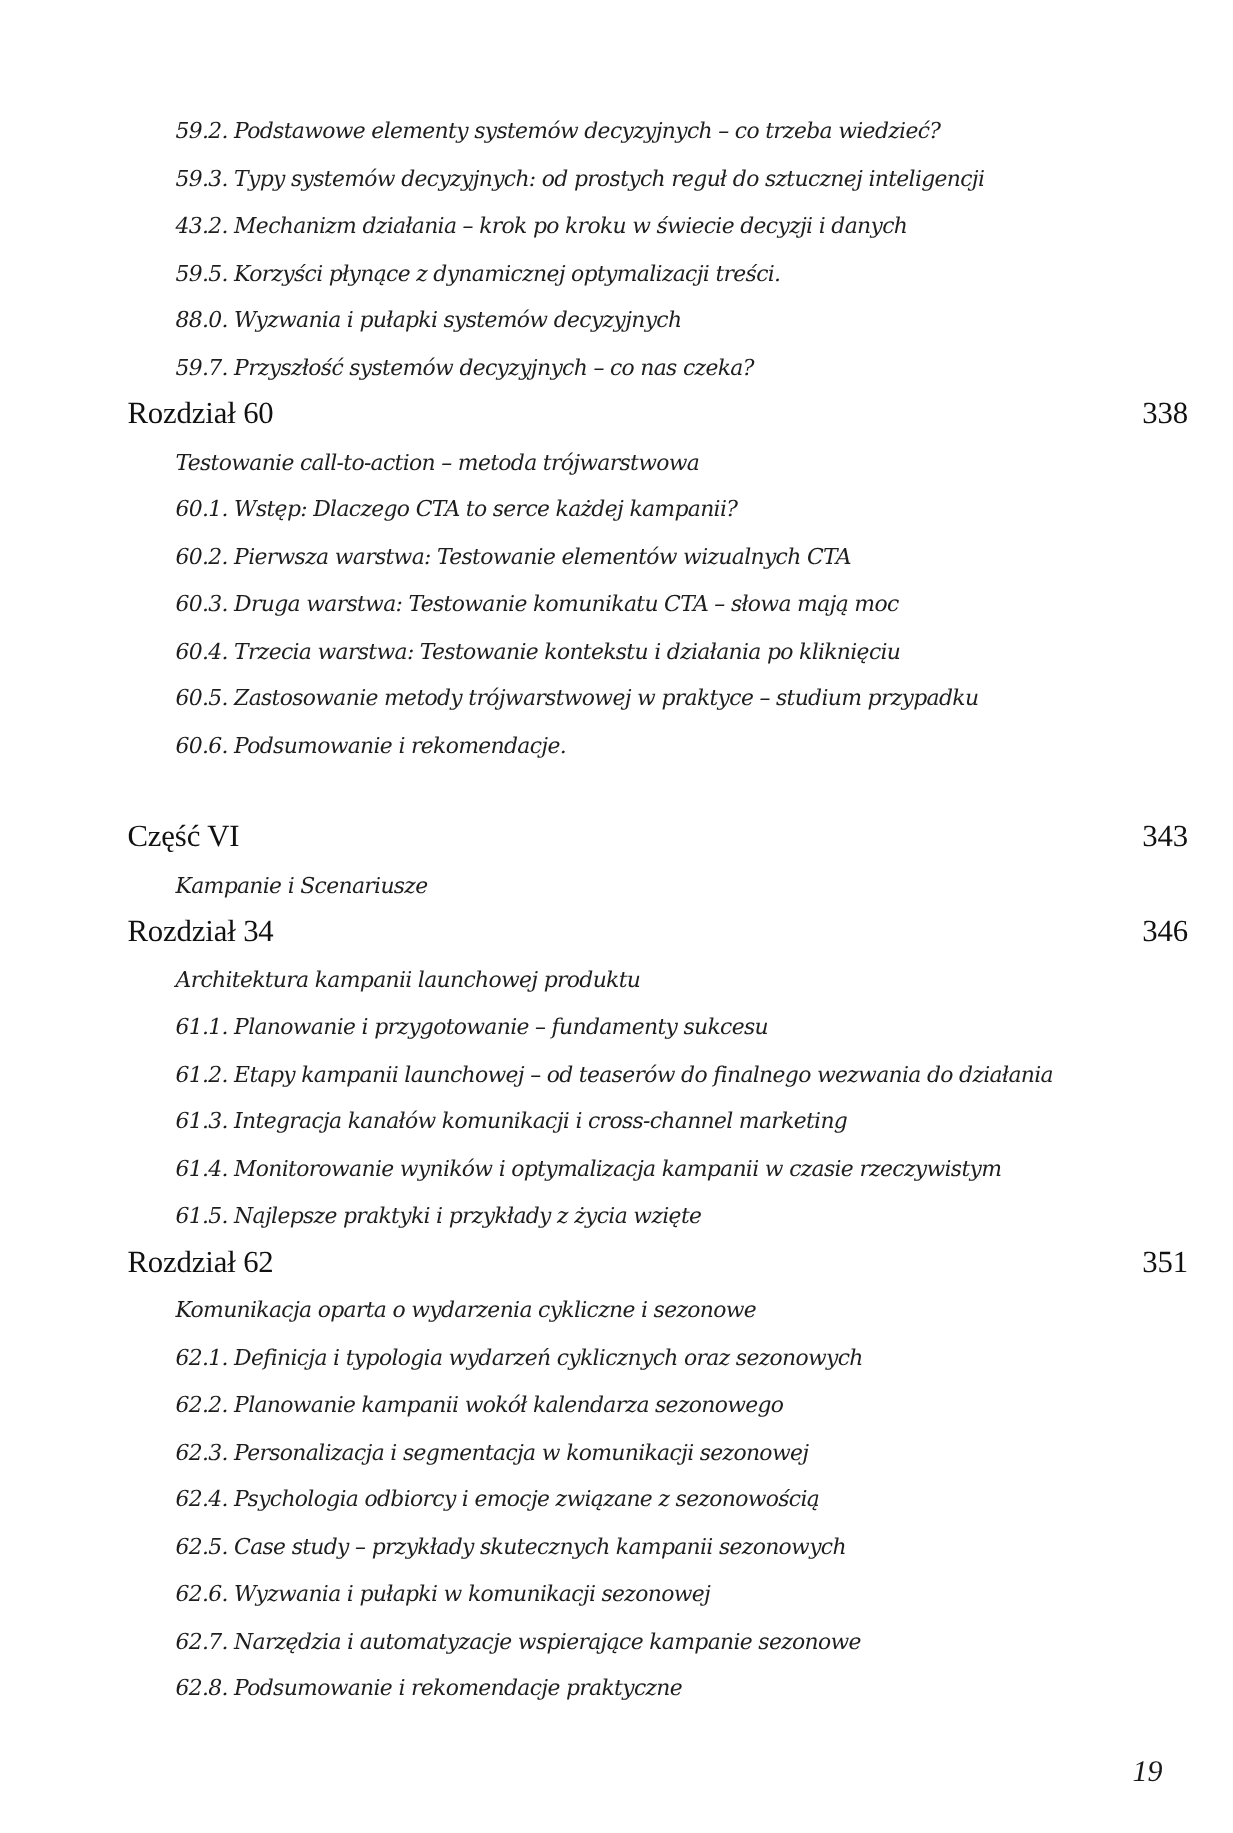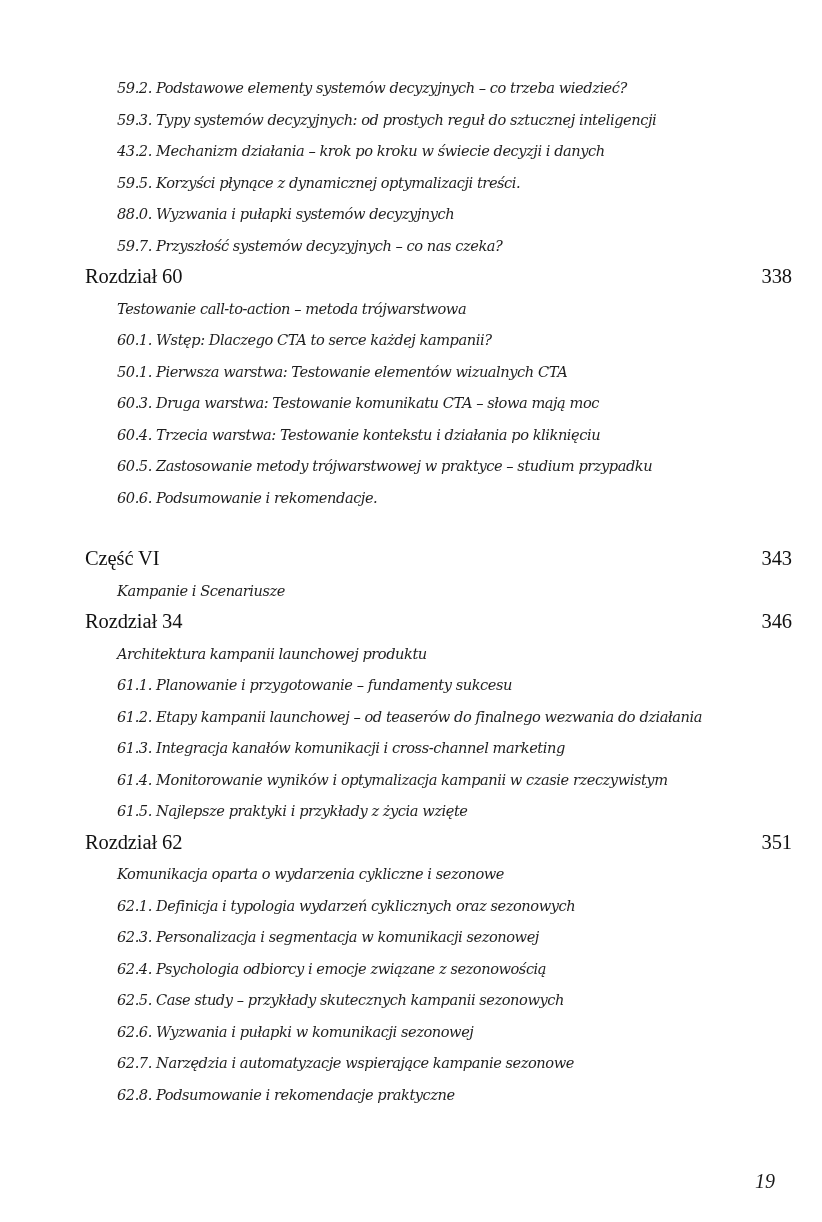--- a/index.html
+++ b/index.html
@@ -78,21 +78,21 @@
     <div class="row sub">59.5. Korzyści płynące z dynamicznej optymalizacji treści.</div>
     <div class="row sub">88.0. Wyzwania i pułapki systemów decyzyjnych</div>
     <div class="row sub">59.7. Przyszłość systemów decyzyjnych – co nas czeka?</div>
 
     <div class="row head">
       <span>Rozdział 60</span>
       <span class="num">338</span>
     </div>
     <div class="row sub">Testowanie call-to-action – metoda trójwarstwowa</div>
     <div class="row sub">60.1. Wstęp: Dlaczego CTA to serce każdej kampanii?</div>
-    <div class="row sub">50.1. Pierwsza warstwa: Testowanie elementów wizualnych CTA</div>
+    <div class="row sub">60.2. Pierwsza warstwa: Testowanie elementów wizualnych CTA</div>
     <div class="row sub">60.3. Druga warstwa: Testowanie komunikatu CTA – słowa mają moc</div>
     <div class="row sub">60.4. Trzecia warstwa: Testowanie kontekstu i działania po kliknięciu</div>
     <div class="row sub">60.5. Zastosowanie metody trójwarstwowej w praktyce – studium przypadku</div>
     <div class="row sub">60.6. Podsumowanie i rekomendacje.</div>
 
     <div class="gap"></div>
 
     <div class="row head">
       <span>Część VI</span>
       <span class="num">343</span>
@@ -109,20 +109,21 @@
     <div class="row sub">61.3. Integracja kanałów komunikacji i cross-channel marketing</div>
     <div class="row sub">61.4. Monitorowanie wyników i optymalizacja kampanii w czasie rzeczywistym</div>
     <div class="row sub">61.5. Najlepsze praktyki i przykłady z życia wzięte</div>
 
     <div class="row head">
       <span>Rozdział 62</span>
       <span class="num">351</span>
     </div>
     <div class="row sub">Komunikacja oparta o wydarzenia cykliczne i sezonowe</div>
     <div class="row sub">62.1. Definicja i typologia wydarzeń cyklicznych oraz sezonowych</div>
+    <div class="row sub">62.2. Planowanie kampanii wokół kalendarza sezonowego</div>
     <div class="row sub">62.3. Personalizacja i segmentacja w komunikacji sezonowej</div>
     <div class="row sub">62.4. Psychologia odbiorcy i emocje związane z sezonowością</div>
     <div class="row sub">62.5. Case study – przykłady skutecznych kampanii sezonowych</div>
     <div class="row sub">62.6. Wyzwania i pułapki w komunikacji sezonowej</div>
     <div class="row sub">62.7. Narzędzia i automatyzacje wspierające kampanie sezonowe</div>
     <div class="row sub">62.8. Podsumowanie i rekomendacje praktyczne</div>
   </div>
 
   <div class="folio">19</div>
 </div>

